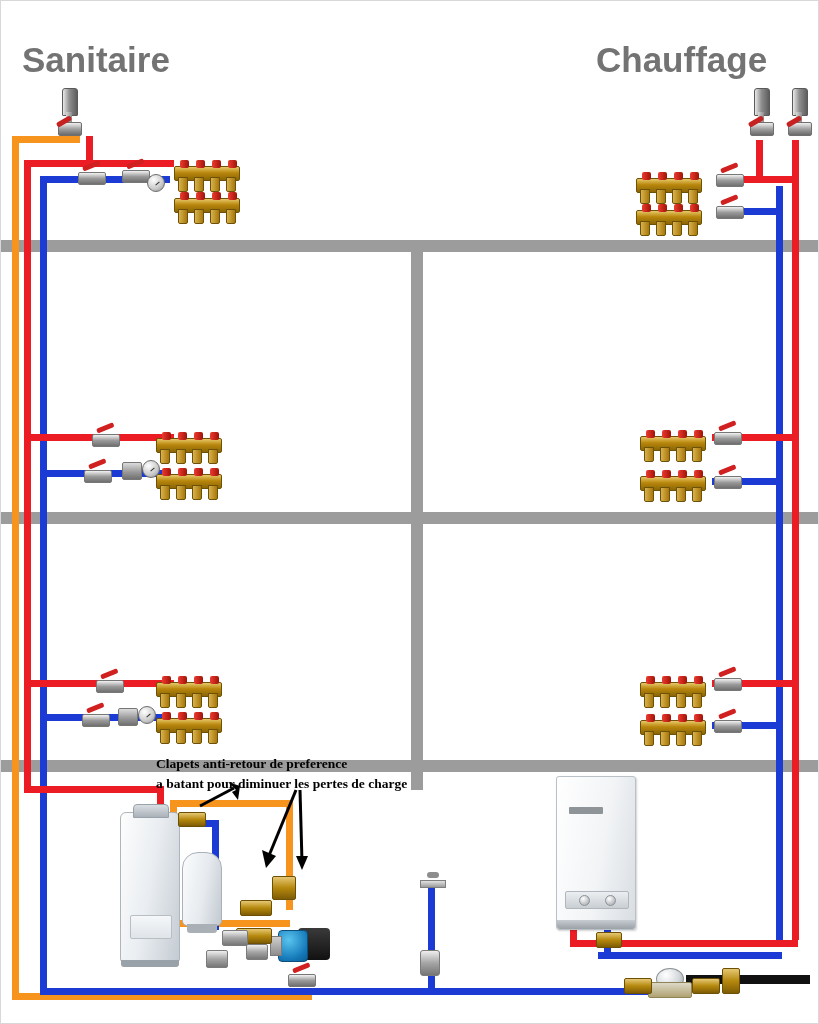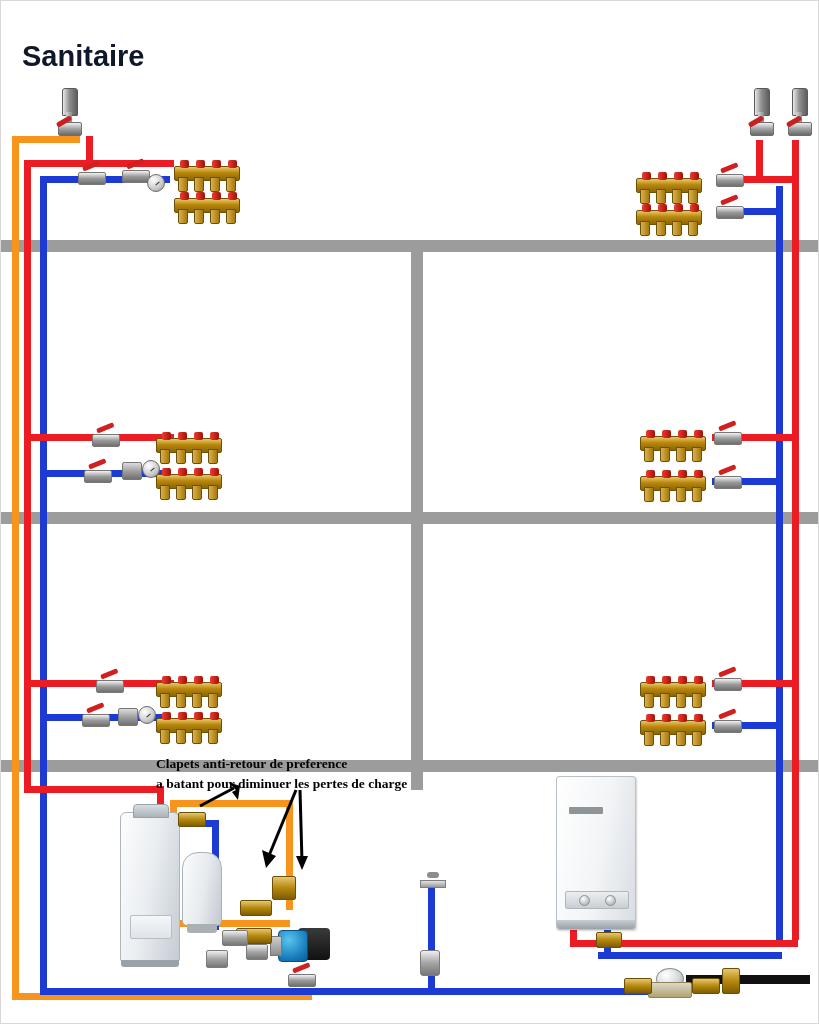--- a/index.html
+++ b/index.html
@@ -13,22 +13,22 @@
     height: 1024px;
     background: #ffffff;
     overflow: hidden;
     font-family: "Liberation Sans", sans-serif;
   }
 
   
   .title {
     position: absolute;
     font-weight: bold;
-    color: #0f172a;
-    font-size: 29px;
+    color: #737373;
+    font-size: 35px;
     letter-spacing: 0px;
     white-space: nowrap;
   }
   #title-sanitaire { left: 22px; top: 40px; }
   #title-chauffage { left: 596px; top: 40px; }
 
   
   .slab {
     position: absolute;
     background: #9c9c9c;
@@ -337,20 +337,21 @@
     box-sizing: border-box;
     pointer-events: none;
   }
 </style>
 </head>
 <body>
 
 <div id="stage">
 
   <div class="title" id="title-sanitaire">Sanitaire</div>
+  <div class="title" id="title-chauffage">Chauffage</div>
 
   <div class="slab" style="top:240px;"></div>
   <div class="slab" style="top:512px;"></div>
   <div class="slab" style="top:760px;"></div>
   <div class="wall" style="left:411px; top:240px; height:272px;"></div>
   <div class="wall" style="left:411px; top:512px; height:248px;"></div>
   <div class="wall" style="left:411px; top:760px; height:30px;"></div>
 
   <div class="pipe orange v" style="left:12px; top:136px; height:864px;"></div>
   <div class="pipe orange h" style="left:12px; top:136px; width:68px;"></div>

